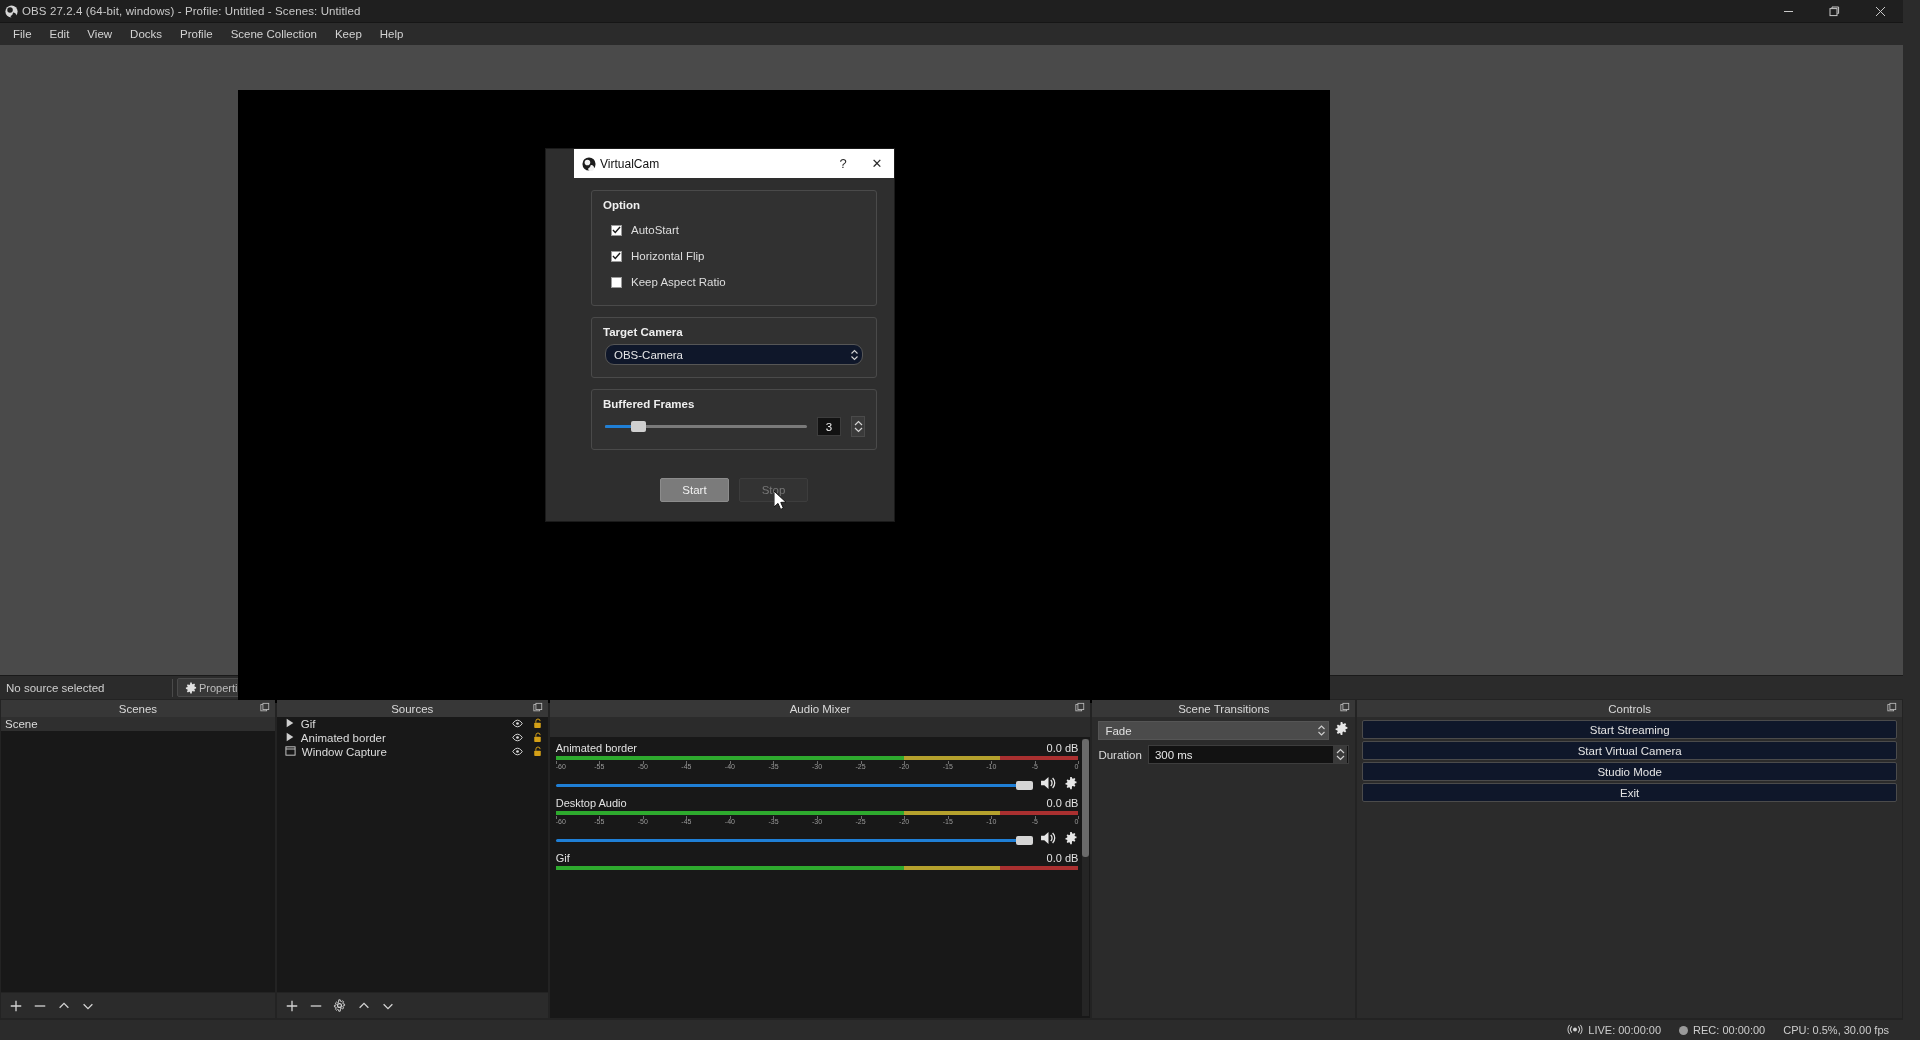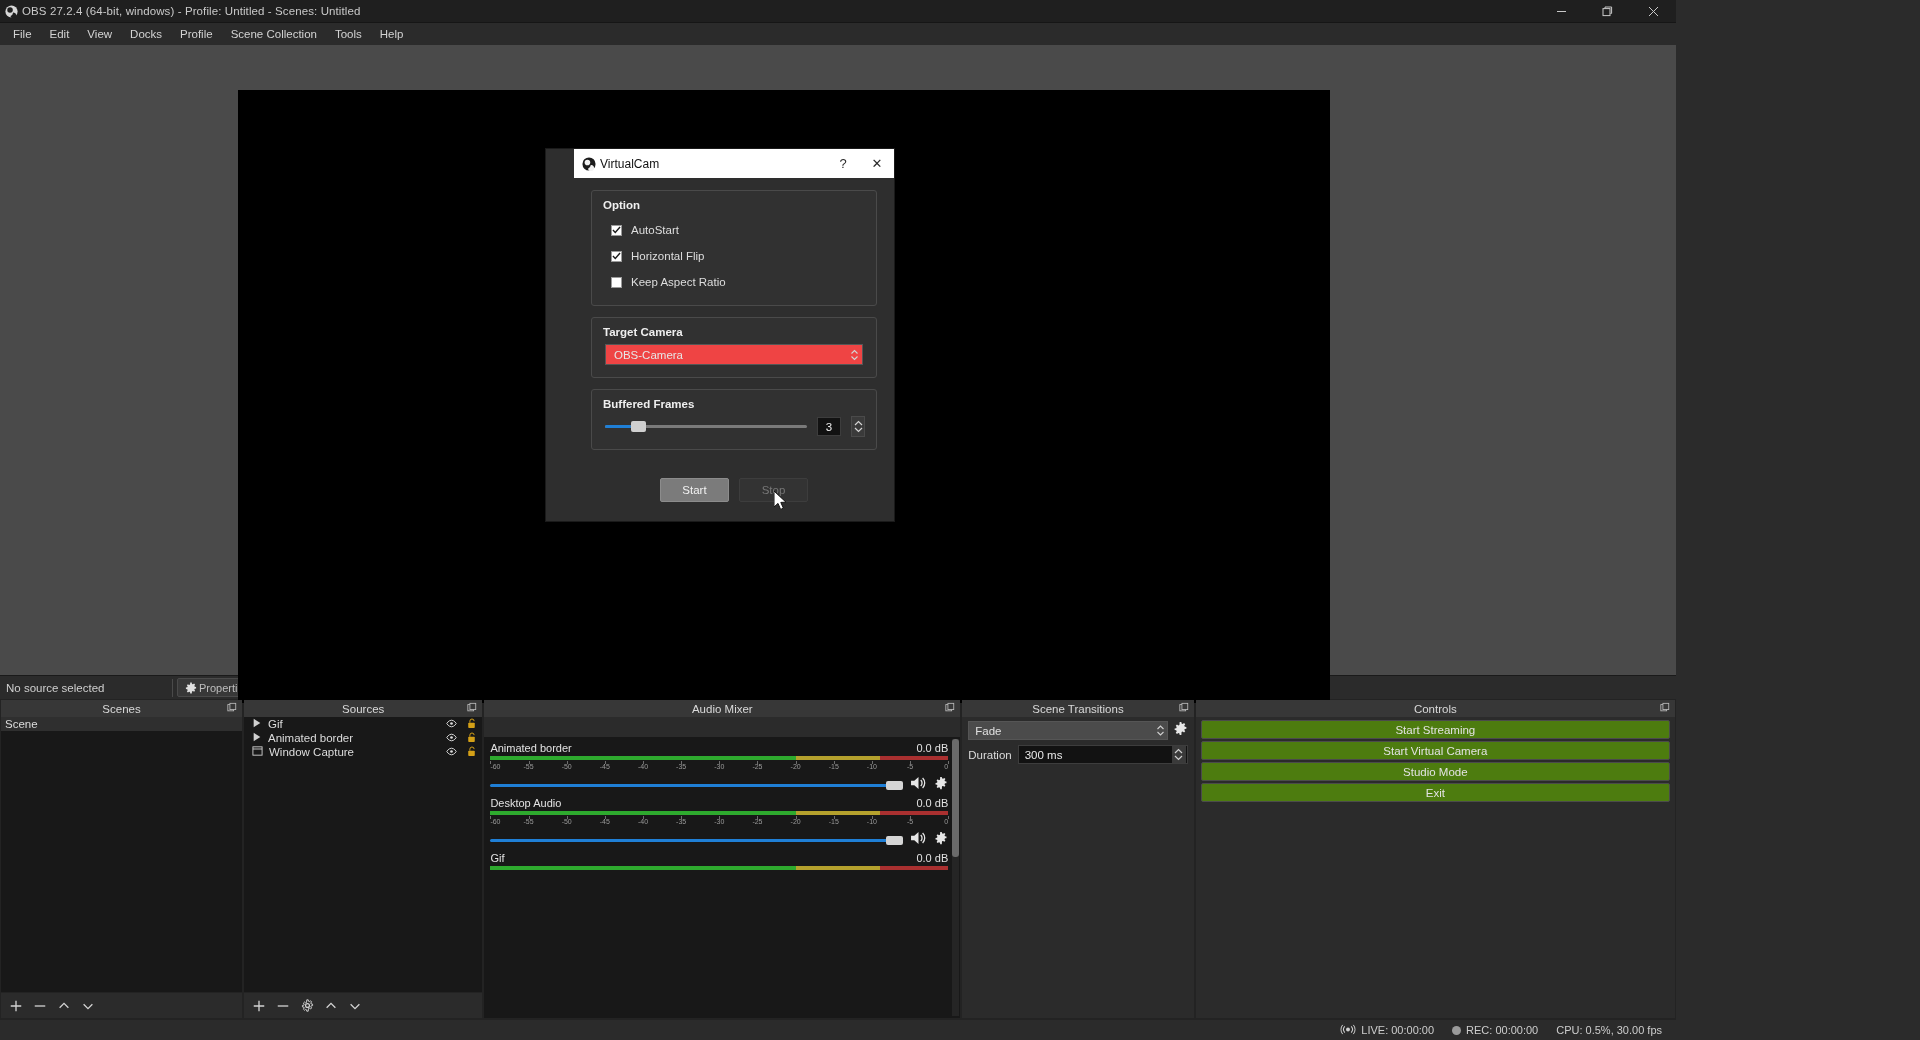--- a/index.html
+++ b/index.html
@@ -3,21 +3,21 @@
 <meta charset="utf-8">
 <style>
   * { box-sizing: border-box; margin: 0; padding: 0; }
   html, body {
     width: 1920px; height: 1040px;
     background: #2b2b2b;
     font-family: "Liberation Sans", sans-serif;
     overflow: hidden;
     color: #d6d6d6;
   }
-  #app { position: relative; width: 1676px; height: 1040px; display: flex; flex-direction: column; }
+  #app { position: relative; width: 1903px; height: 1040px; display: flex; flex-direction: column; }
 
   
   .titlebar {
     height: 23px; background: #1f1f1f; display: flex; align-items: center;
     flex: 0 0 23px; border-bottom: 1px solid #161616;
   }
   .tb-logo { width: 22px; display:flex; align-items:center; justify-content:center; }
   .tb-logo svg { display:block; }
   .tb-title { font-size: 11.5px; color: #c9c9c9; letter-spacing: .1px; }
   .tb-spacer { flex: 1; }
@@ -124,21 +124,21 @@
   .spinbox {
     flex: 1; height: 19px; background: #121212; border: 1px solid #3d3d3d;
     display: flex; align-items: center; padding-left: 6px; font-size: 11.5px; color: #e8e8e8;
     position: relative;
   }
   .spinbox .arrows { position: absolute; right: 1px; top: 0; bottom: 0; width: 14px; display: flex; flex-direction: column; justify-content: center; align-items:center; background: #3a3a3a; }
 
   
   .ctrl-body { background: #2b2b2b; padding: 3px 5px; display: flex; flex-direction: column; gap: 2px; }
   .ctrl-btn {
-    height: 19px; background: #4d7c0f; border: 1px solid #4b4b4b; border-radius: 2px;
+    height: 19px; background: #0f172a; border: 1px solid #4b4b4b; border-radius: 2px;
     display: flex; align-items: center; justify-content: center; font-size: 11.5px; color: #e3e3e3;
   }
 
   
   .statusbar {
     flex: 0 0 21px; background: #2b2b2b; display: flex; align-items: center;
     justify-content: flex-end; gap: 18px; padding-right: 14px; font-size: 11px; color: #cdcdcd;
     border-top: 1px solid #232323;
   }
   .st-item { display: flex; align-items: center; gap: 5px; }
@@ -169,21 +169,21 @@
 
   .chk-row { display: flex; align-items: center; gap: 9px; height: 26px; padding-left: 8px; }
   .chk {
     width: 11px; height: 11px; background: #fff; border: 1px solid #9a9a9a;
     display: flex; align-items: center; justify-content: center;
   }
   .chk svg { display: block; }
   .chk-lbl { font-size: 11.5px; color: #dedede; }
 
   .dlg-combo {
-    height: 21px; background: #ef4444; border: 1px solid #565656; border-radius: 0;
+    height: 21px; background: #0f172a; border: 1px solid #565656; border-radius: 9px;
     display: flex; align-items: center; padding-left: 8px; font-size: 11.5px; color: #e6e6e6;
     position: relative; margin: 3px 2px 2px 2px;
   }
   .dlg-combo .spin { position: absolute; right: 3px; top: 2px; display: flex; flex-direction: column; color: #d4d4d4; }
 
   .slider-row { display: flex; align-items: center; gap: 10px; margin: 6px 0 2px 2px; }
   .slider { position: relative; flex: 1; height: 14px; display: flex; align-items: center; }
   .slider .track { position: absolute; left: 0; right: 0; height: 3px; background: #7a7a7a; border-radius: 2px; }
   .slider .fill { position: absolute; left: 0; width: 26px; height: 3px; background: #1f7fd6; border-radius: 2px; }
   .slider .handle { position: absolute; left: 26px; width: 15px; height: 11px; background: #d0d0d0; border-radius: 2px; }
@@ -240,21 +240,21 @@
     </div>
   </div>
 
   <div class="menubar">
     <div class="menuitem">File</div>
     <div class="menuitem">Edit</div>
     <div class="menuitem">View</div>
     <div class="menuitem">Docks</div>
     <div class="menuitem">Profile</div>
     <div class="menuitem">Scene Collection</div>
-    <div class="menuitem">Tools</div>
+    <div class="menuitem">Keep</div>
     <div class="menuitem">Help</div>
   </div>
 
   <div class="preview-wrap">
     <div class="preview-canvas"></div>
   </div>
 
   <div class="srcbar">
     <div class="nosel">No source selected</div>
     <div class="sep"></div>

